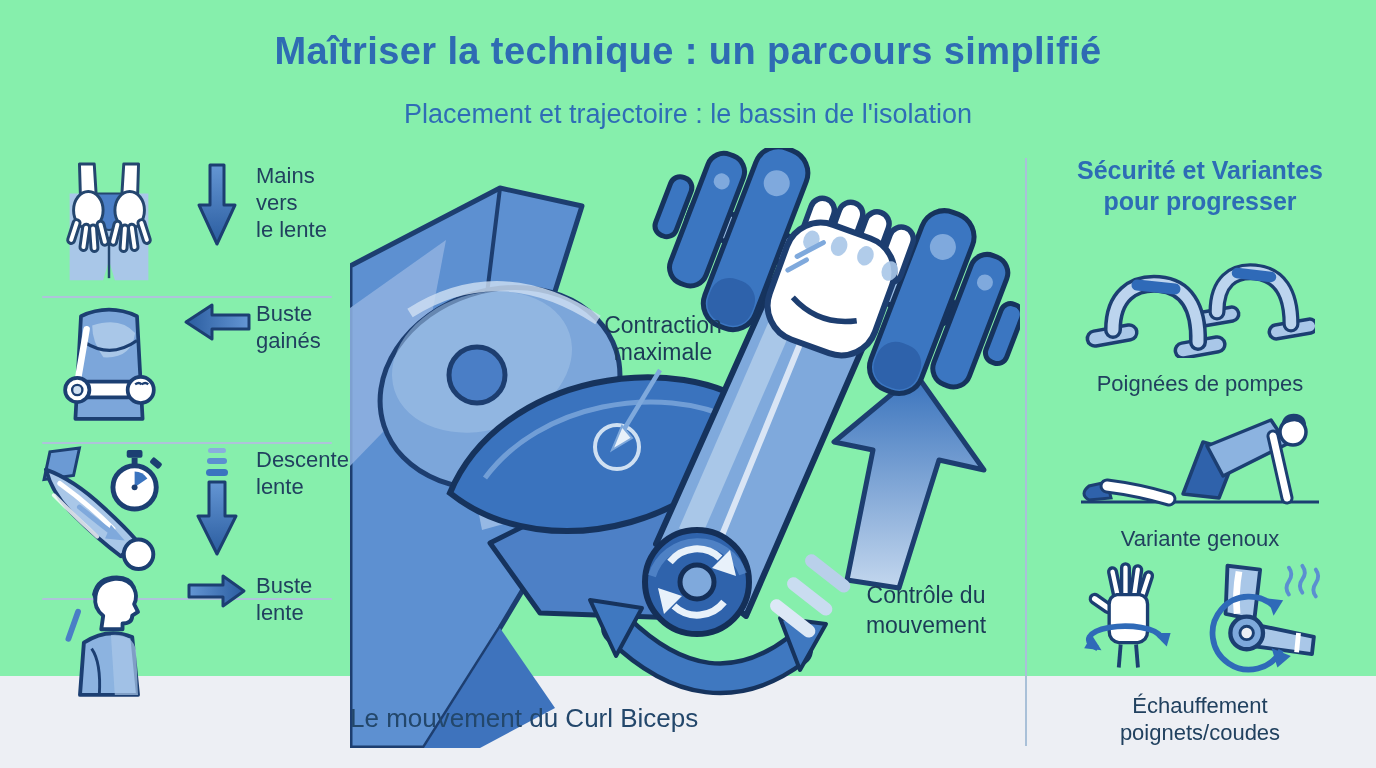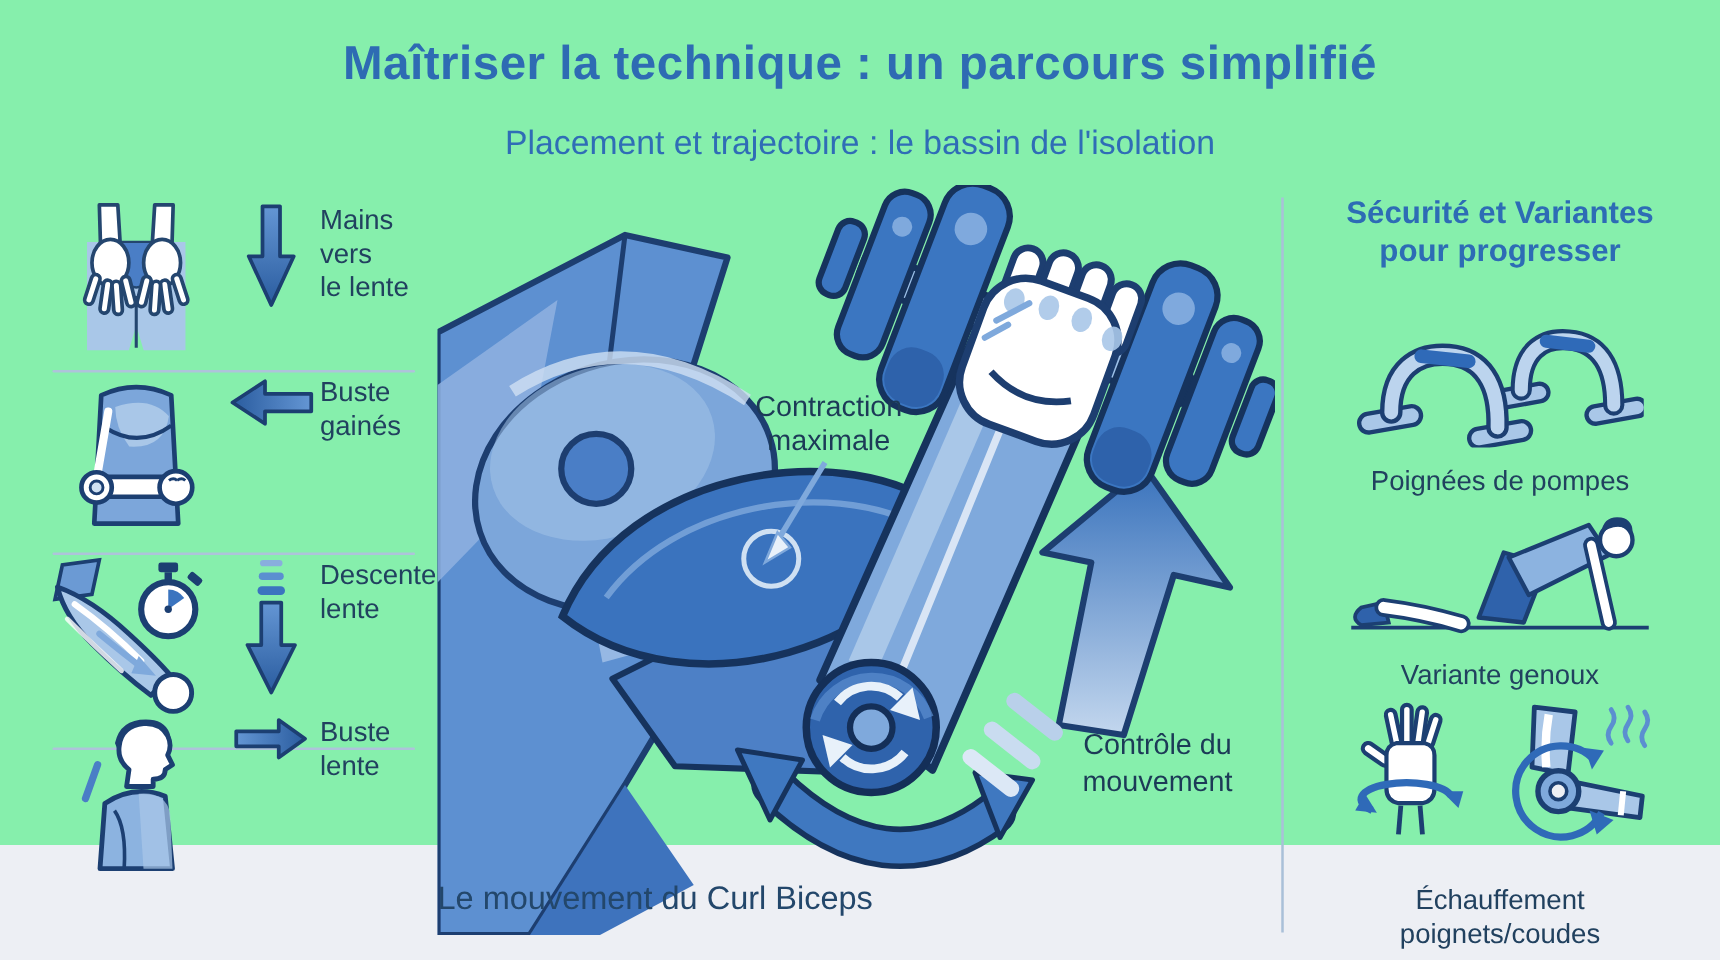--- a/index.html
+++ b/index.html
@@ -307,21 +307,21 @@
         <path d="M132,48 L196,22 L212,46 L148,78 Z" fill="#8cb3e0" stroke="#1c3f72" stroke-width="3.5" stroke-linejoin="round"></path>
         <path d="M198,38 L212,100" stroke="#1c3f72" stroke-width="13" stroke-linecap="round"></path>
         <path d="M198,38 L212,100" stroke="#fff" stroke-width="7" stroke-linecap="round"></path>
         <circle cx="218" cy="34" r="13" fill="#fff" stroke="#1c3f72" stroke-width="3.5"></circle>
         <path d="M206,28 Q208,14 222,16 Q232,18 231,30 Q224,20 212,25 Z" fill="#1d3f72"></path>
       </svg>
     </div>
     <div class="right-label" style="margin-top:8px;">Variante genoux</div>
   </div>
 
-  <div class="right-item" style="top:560px;gap:13px;">
+  <div class="right-item" style="top:560px;">
     <div style="display:flex;gap:22px;align-items:flex-end;">
       <div>
         <svg width="104" height="120" viewBox="0 0 105 125">
           <g fill="#fff" stroke="#1c3f72" stroke-width="3.5" stroke-linejoin="round" stroke-linecap="round">
             <rect x="16" y="38" width="26" height="9" rx="4.5" transform="rotate(35 24 42)"></rect>
             <rect x="38" y="8" width="8" height="32" rx="4" transform="rotate(-12 42 24)"></rect>
             <rect x="49" y="4" width="8" height="36" rx="4"></rect>
             <rect x="60" y="6" width="8" height="34" rx="4" transform="rotate(8 64 23)"></rect>
             <rect x="70" y="12" width="8" height="28" rx="4" transform="rotate(18 74 26)"></rect>
             <path d="M36,46 Q36,38 44,36 L68,36 Q76,38 76,46 L76,74 Q76,84 66,86 L46,86 Q36,84 36,74 Z"></path>

